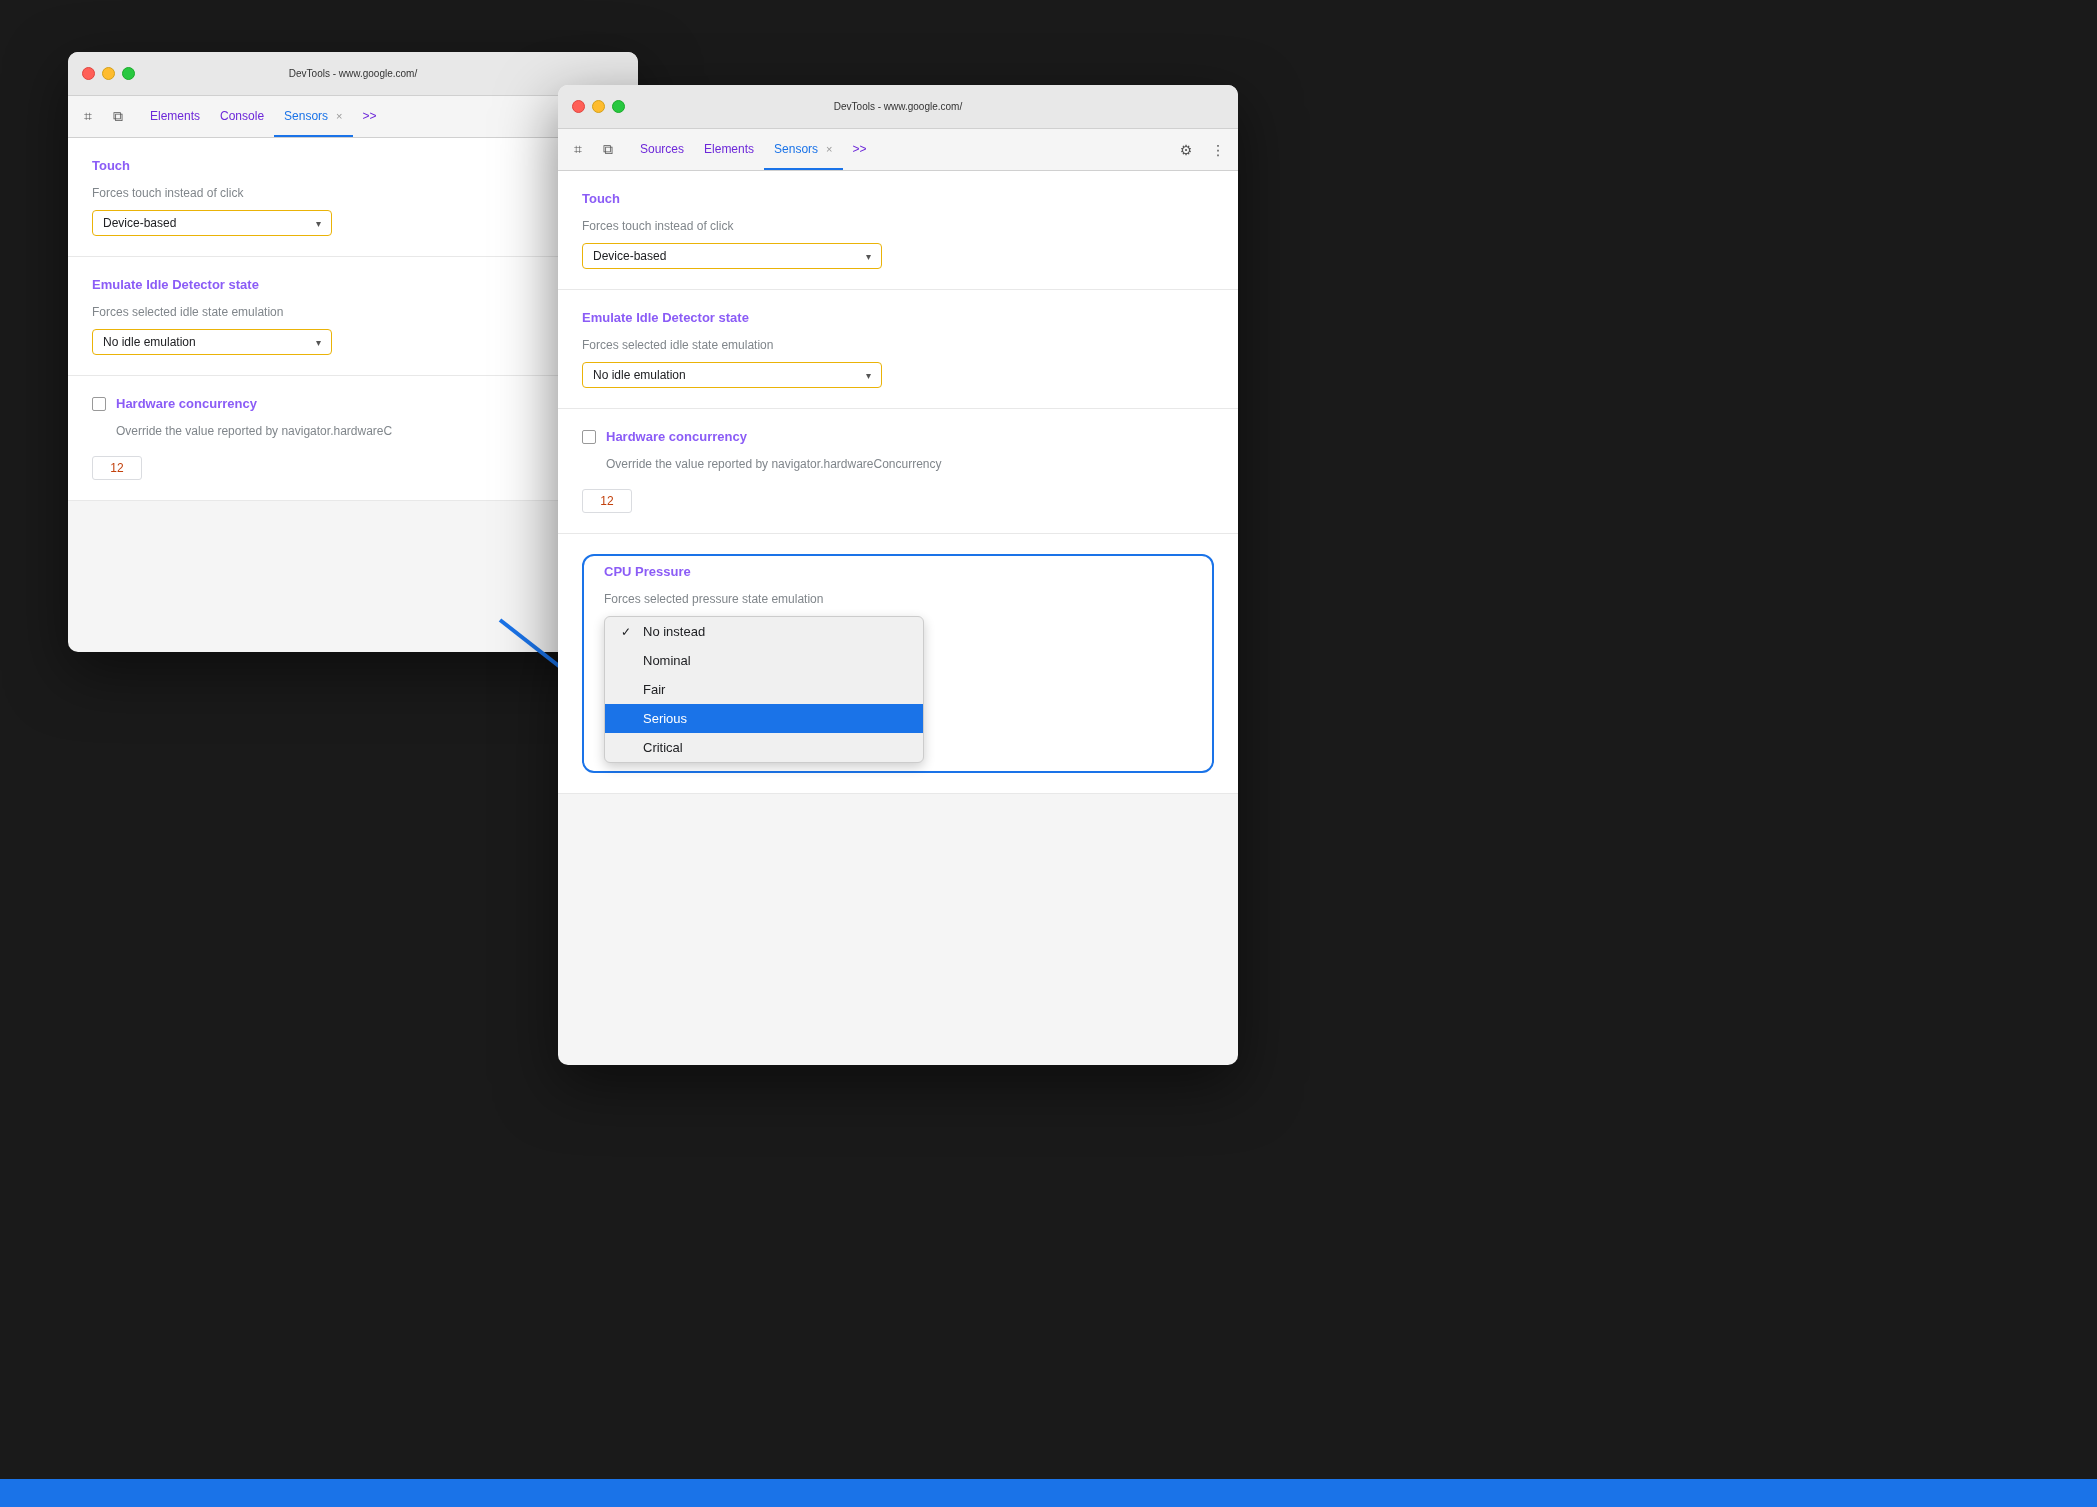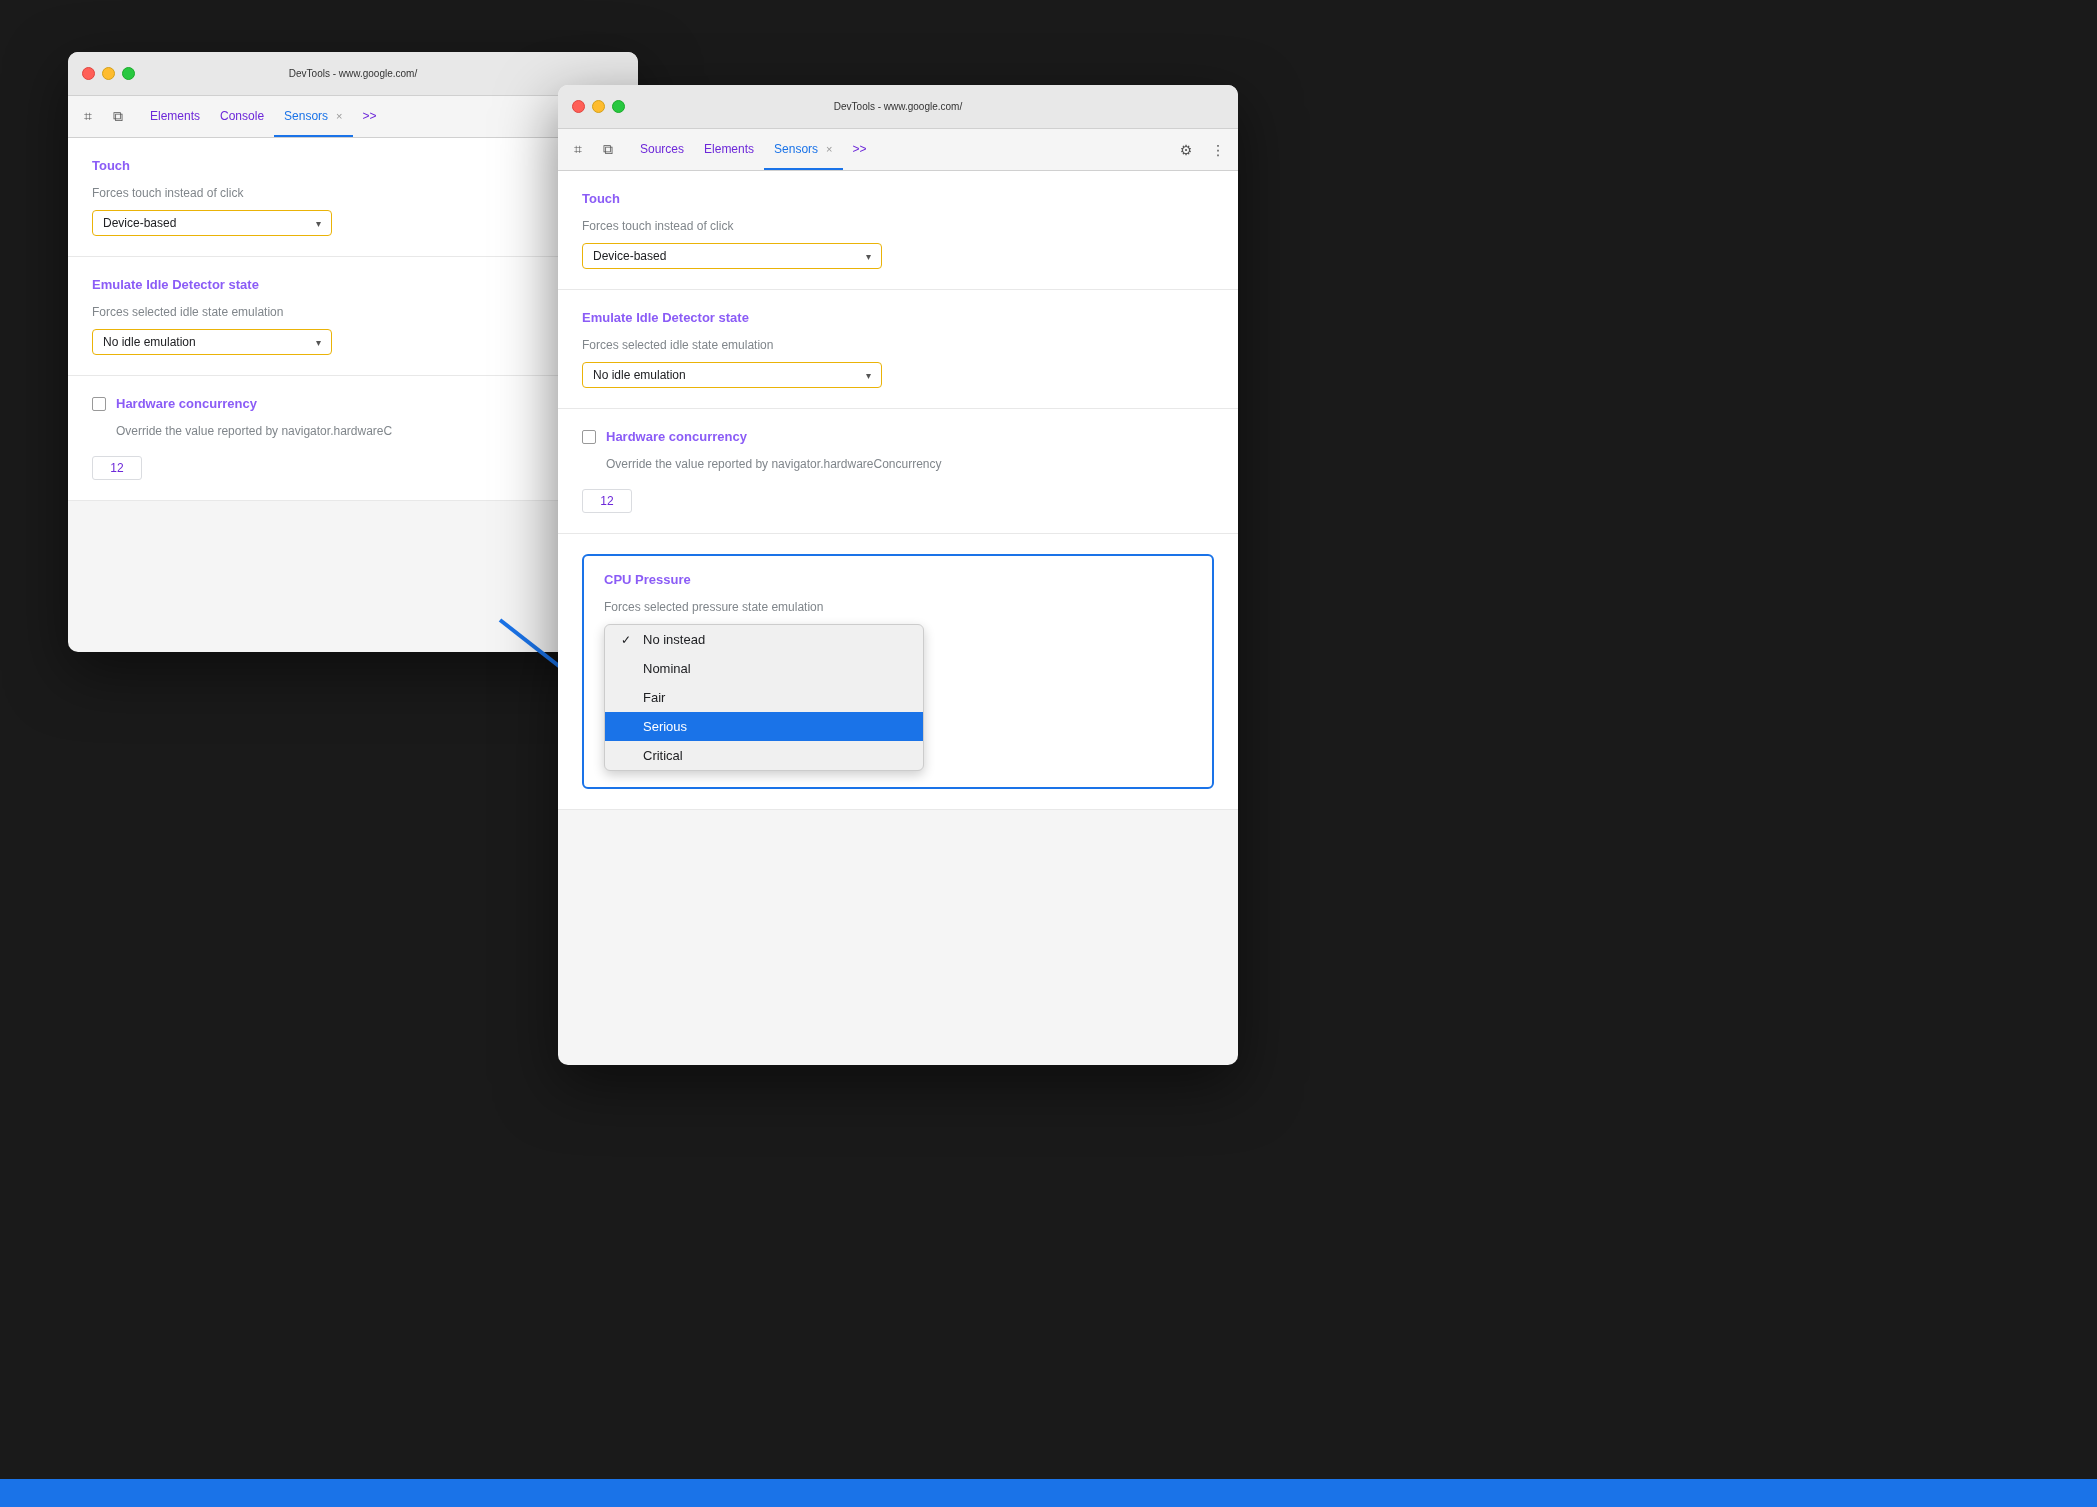--- a/index.html
+++ b/index.html
@@ -177,31 +177,31 @@
       align-items: center;
       justify-content: center;
       background: white;
     }
 
     .number-input {
       border: 1px solid #dadce0;
       border-radius: 3px;
       padding: 4px 8px;
       font-size: 12px;
-      color: #6d28d9;
+      color: #c2410c;
       width: 50px;
       text-align: center;
       margin-top: 8px;
     }
 
     
     .cpu-pressure-section {
       border: 2.5px solid #1a73e8;
-      border-radius: 6px;
-      padding: 16px 20px;
+      border-radius: 12px;
+      padding: 8px 20px;
       background: white;
       position: relative;
     }
 
     
     .dropdown-menu {
       background: #f0f0f0;
       border: 1px solid #ccc;
       border-radius: 6px;
       overflow: hidden;

